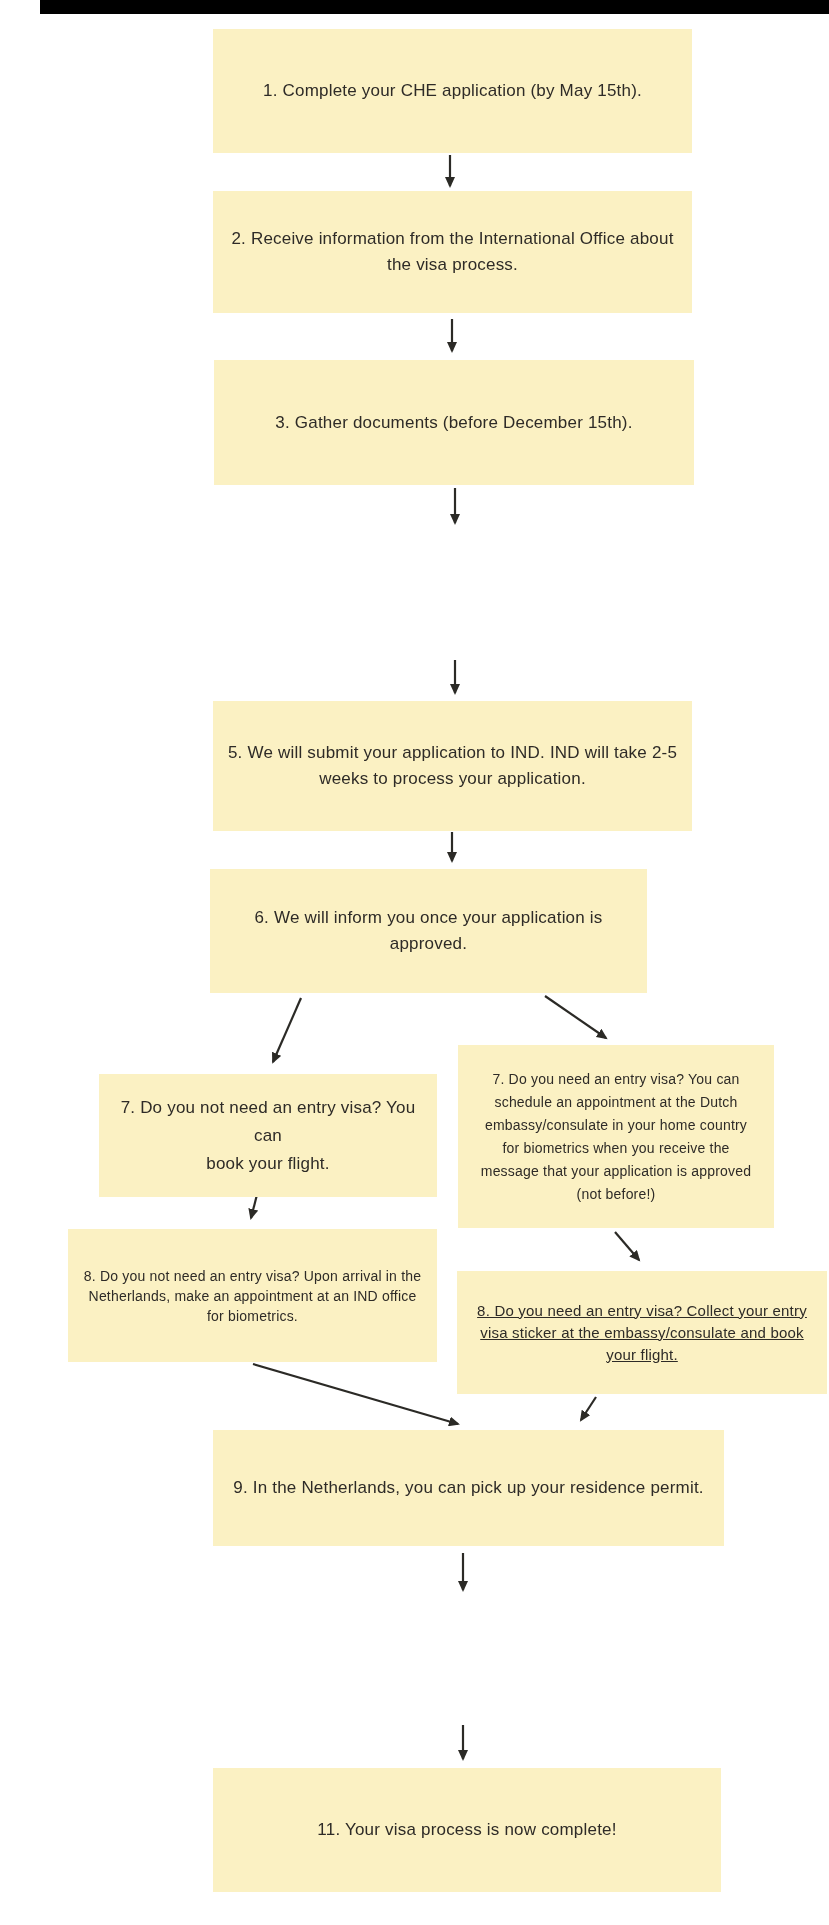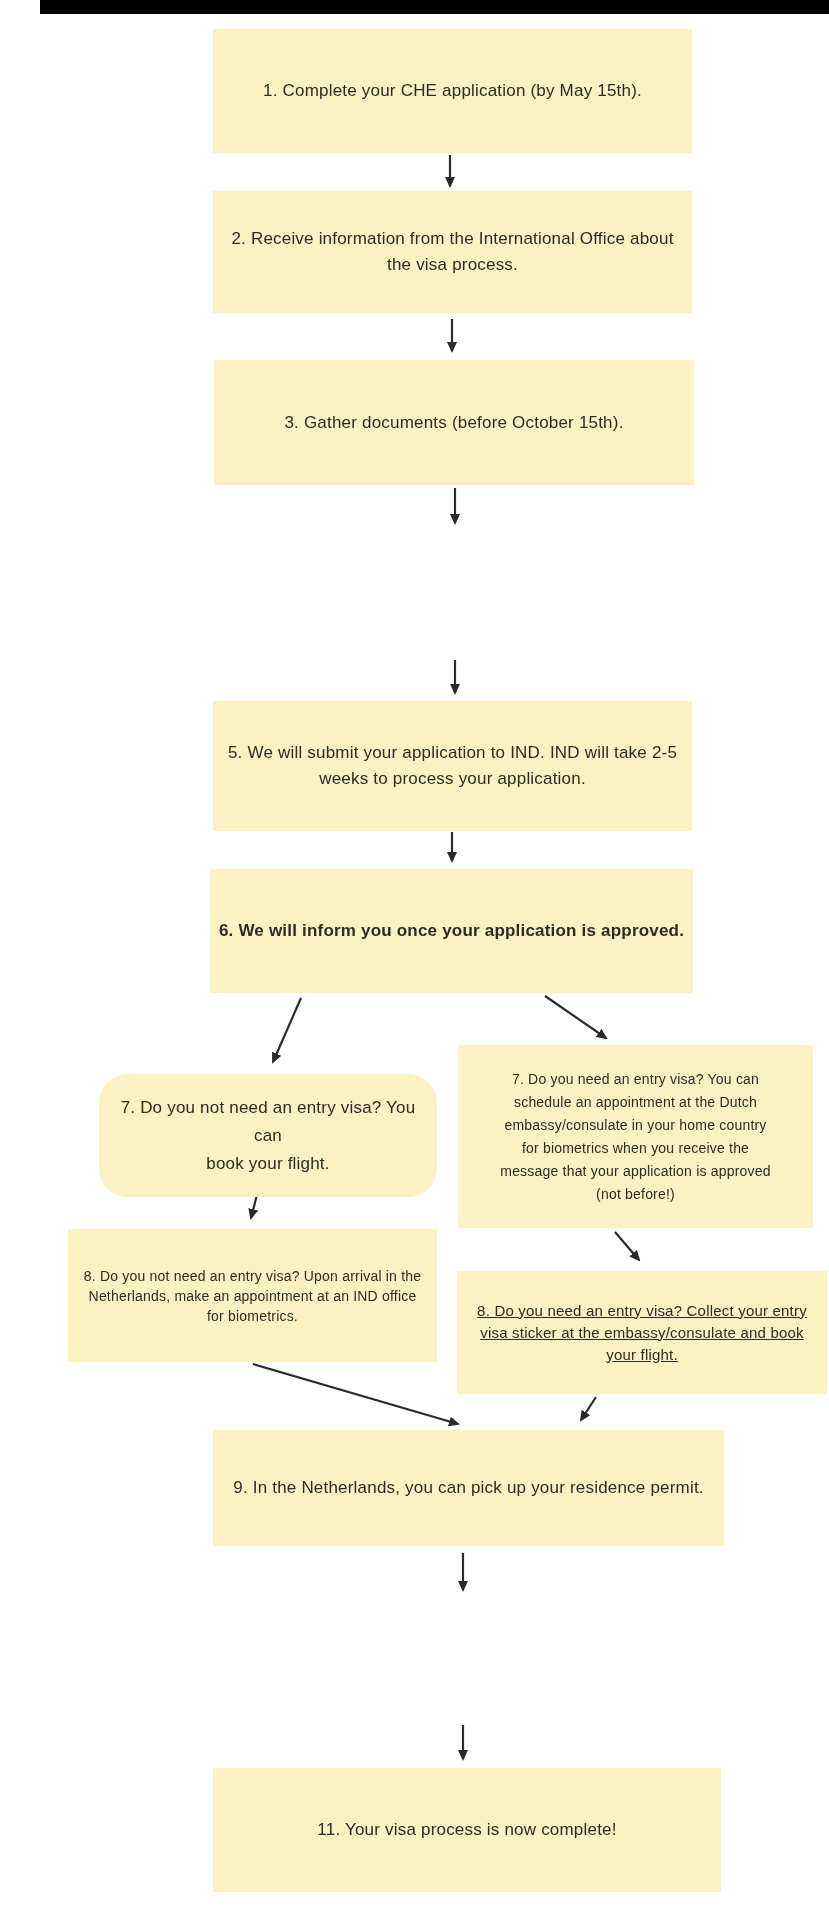--- a/index.html
+++ b/index.html
@@ -32,23 +32,23 @@
     letter-spacing: 0.2px;
     box-sizing: border-box;
     padding: 0 8px;
   }
   
   #n1  { left:173px; top:29px;   width:479px; height:124px; }
   #n2  { left:173px; top:191px;  width:479px; height:122px; }
   #n3  { left:174px; top:360px;  width:480px; height:125px; }
   #n4  { left:173px; top:533px;  width:479px; height:123px; }
   #n5  { left:173px; top:701px;  width:479px; height:130px; }
-  #n6  { left:170px; top:869px;  width:483px; height:124px;font-weight:bold; }
-  #n7l { left:59px;  top:1074px; width:338px; height:123px; font-size:17px; line-height:28px; padding:0 6px;border-radius:29px; }
-  #n7r { left:418px; top:1045px; width:355px; height:183px; font-size:14px; line-height:23px; }
+  #n6  { left:170px; top:869px;  width:437px; height:124px; }
+  #n7l { left:59px;  top:1074px; width:338px; height:123px; font-size:17px; line-height:28px; padding:0 6px; }
+  #n7r { left:418px; top:1045px; width:316px; height:183px; font-size:14px; line-height:23px; }
   #n8l { left:28px;  top:1229px; width:369px; height:133px; font-size:14px; line-height:20px; }
   #n8r { left:417px; top:1271px; width:370px; height:123px; font-size:15px; line-height:22px;text-decoration:underline; }
   #n9  { left:173px; top:1430px; width:511px; height:116px; }
   #n10 { left:173px; top:1599px; width:509px; height:123px; }
   #n11 { left:173px; top:1768px; width:508px; height:124px; }
   #edges {
     position: absolute;
     left: 0; top: 0;
     pointer-events: none;
   }
@@ -81,21 +81,21 @@
     <line x1="575" y1="1232" x2="599" y2="1260" marker-end="url(#ah)"></line>
     <line x1="213" y1="1364" x2="418" y2="1424" marker-end="url(#ah)"></line>
     <line x1="556" y1="1397" x2="541" y2="1420" marker-end="url(#ah)"></line>
     <line x1="423" y1="1553" x2="423" y2="1590" marker-end="url(#ah)"></line>
     <line x1="423" y1="1725" x2="423" y2="1759" marker-end="url(#ah)"></line>
   </svg>
 
   <div class="node" id="n1">1. Complete your CHE application (by May 15th).</div>
   <div class="node" id="n2">2. Receive information from the International Office about
 the visa process.</div>
-  <div class="node" id="n3">3. Gather documents (before October 15th).</div>
+  <div class="node" id="n3">3. Gather documents (before December 15th).</div>
   <div class="node" id="n5">5. We will submit your application to IND. IND will take 2-5
 weeks to process your application.</div>
   <div class="node" id="n6">6. We will inform you once your application is approved.</div>
   <div class="node" id="n7l">7. Do you not need an entry visa? You can
 book your flight.</div>
   <div class="node" id="n7r">7. Do you need an entry visa? You can
 schedule an appointment at the Dutch
 embassy/consulate in your home country
 for biometrics when you receive the
 message that your application is approved

